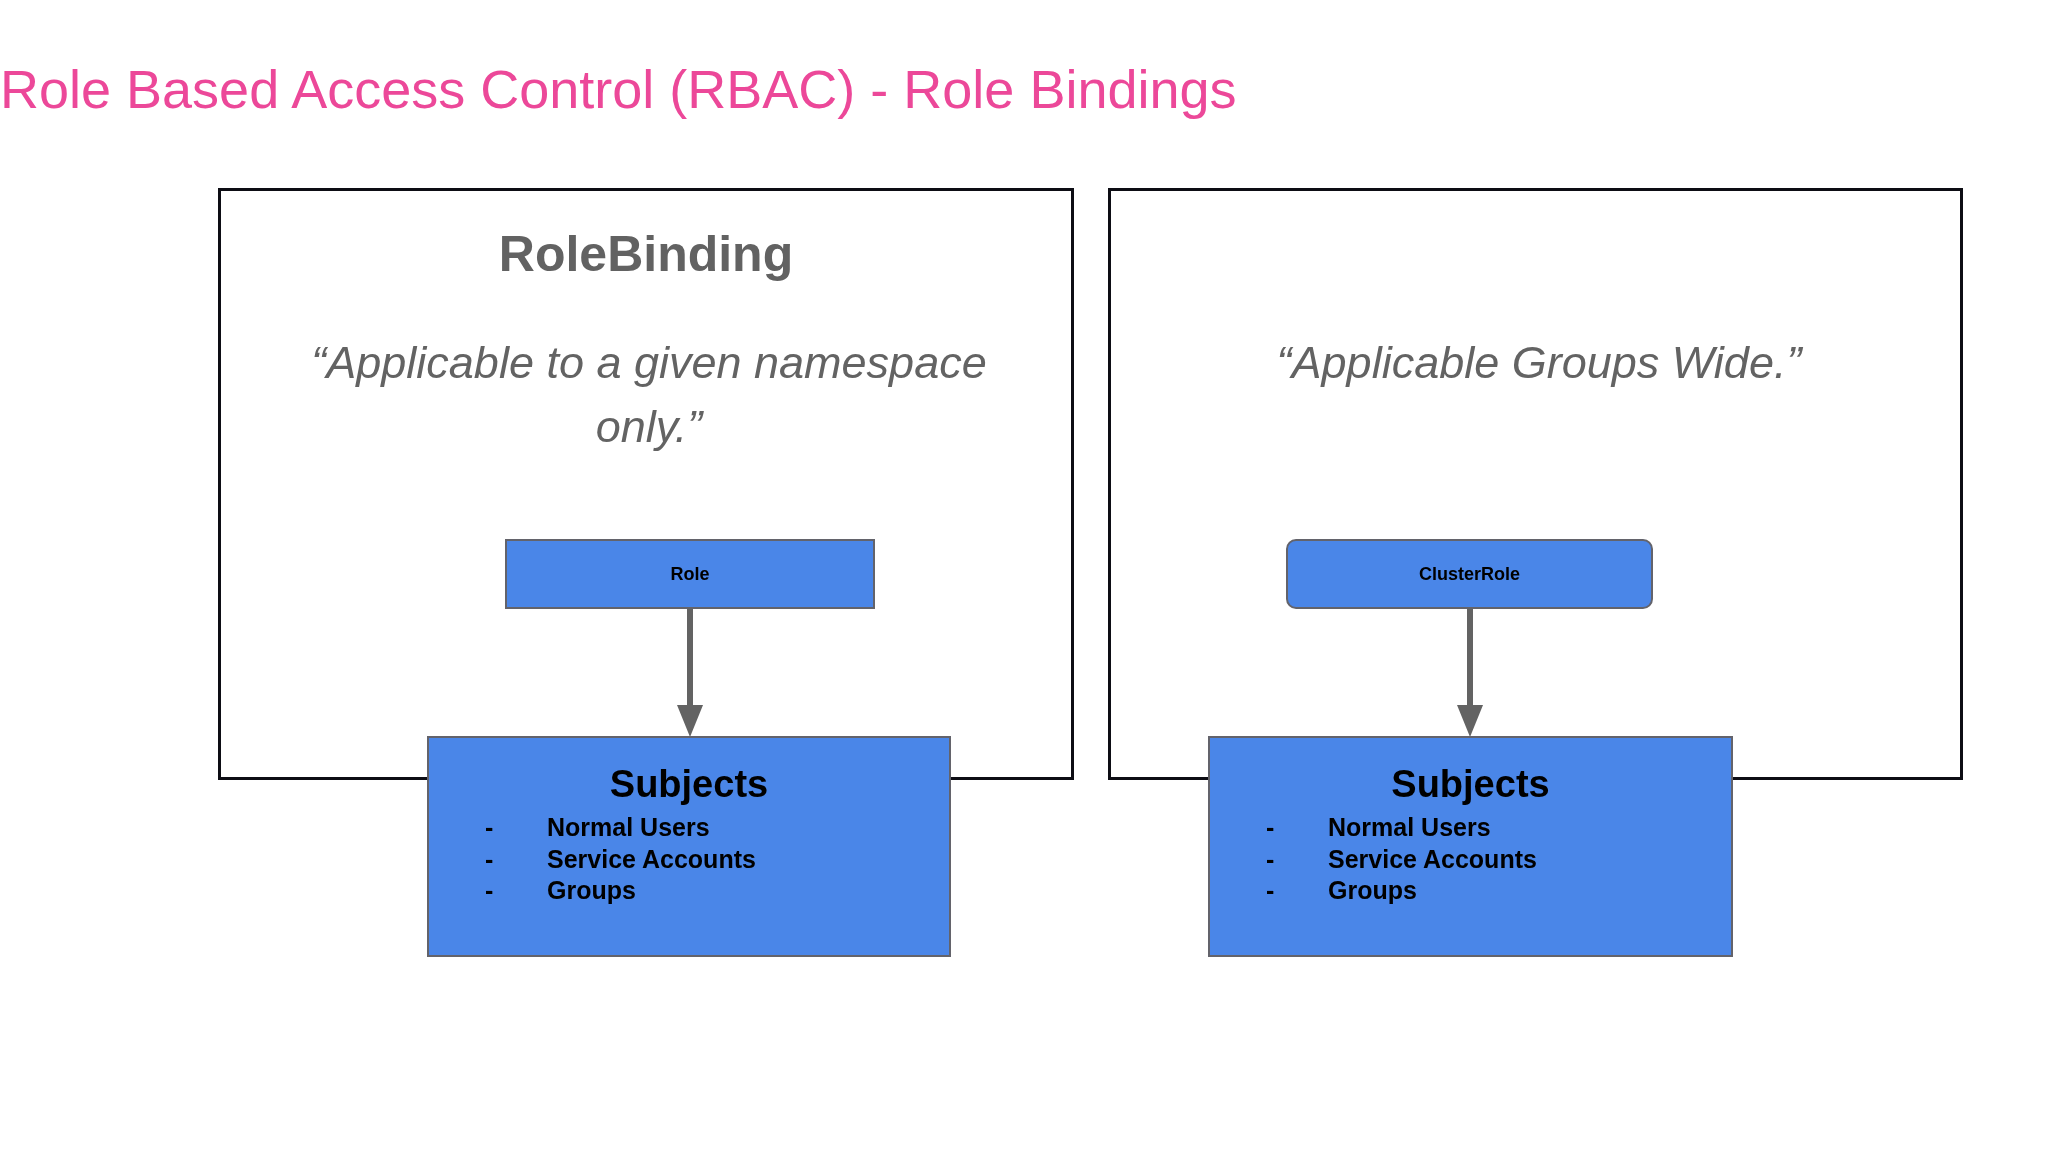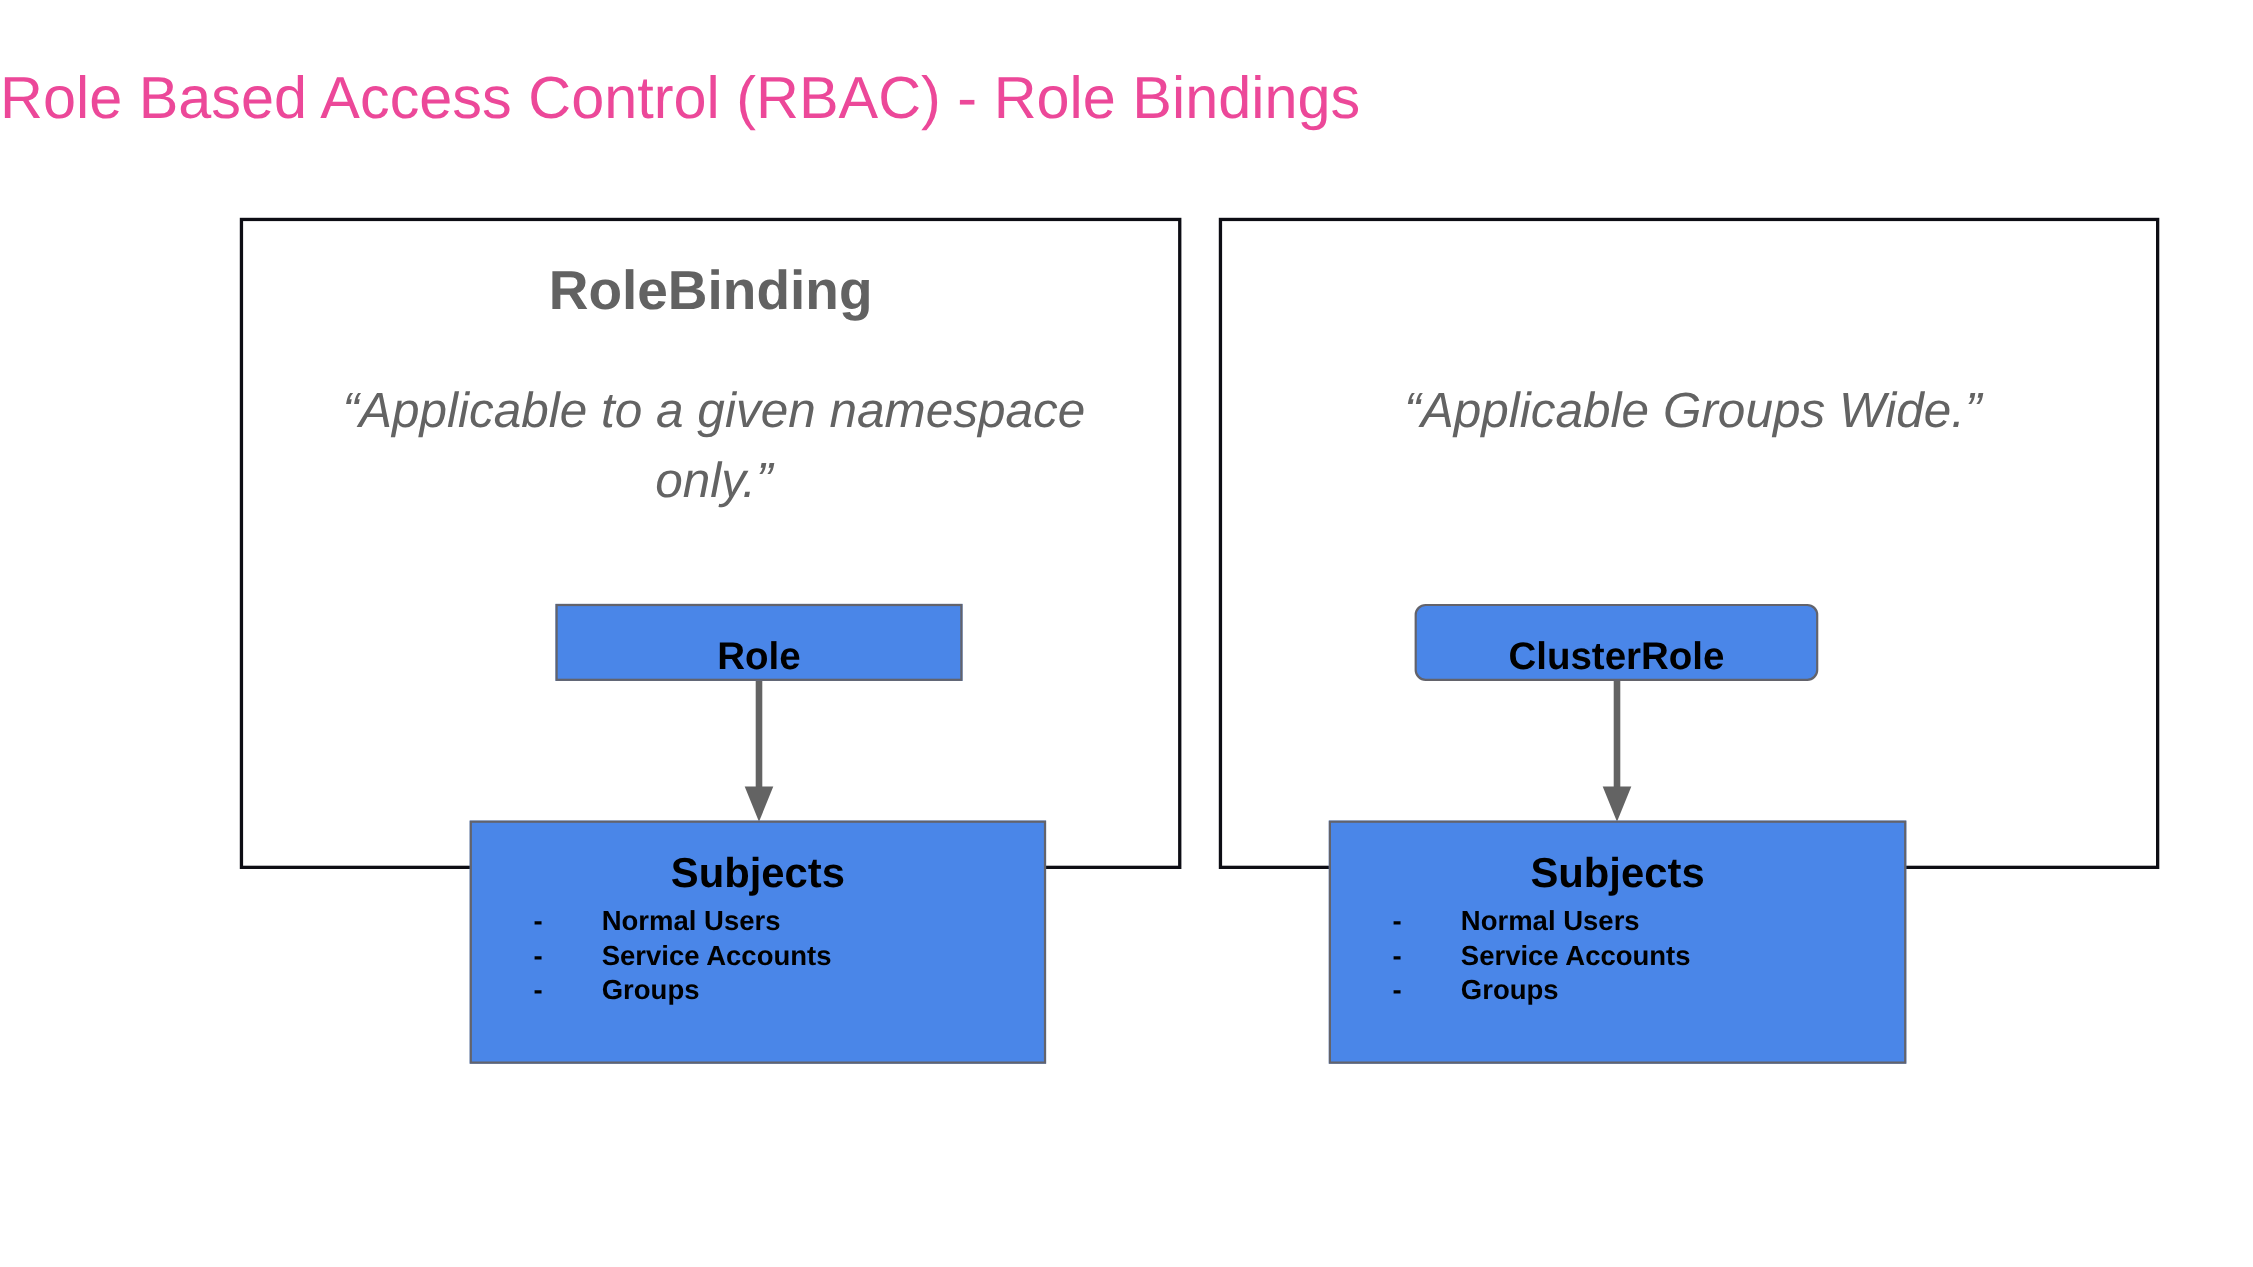--- a/index.html
+++ b/index.html
@@ -33,21 +33,21 @@
     font-size: 54px;
     font-weight: 400;
     color: #ec4899;
     letter-spacing: 0px;
     white-space: nowrap;
   }
 
   
   .panel {
     position: absolute;
-    top: 198px;
+    top: 188px;
     height: 592px;
     background: #ffffff;
     border: 3px solid #0d0d14;
     box-sizing: border-box;
   }
   .panel.left  { left: 218px;  width: 856px; }
   .panel.right { left: 1108px; width: 855px; }
 
   .panel-heading {
     position: absolute;
@@ -80,23 +80,23 @@
     background: #4a86e8;
     border: 2px solid #63636b;
     box-sizing: border-box;
     color: #000000;
   }
 
   .node-role {
     top: 348px;
     height: 70px;
     display: flex;
-    align-items: flex-end;
+    align-items: center;
     justify-content: center;
-    font-size: 35px;
+    font-size: 18px;
     font-weight: bold;
   }
   .panel.left  .node-role { left: 284px; width: 370px; }
   .panel.right .node-role { left: 175px; width: 367px; border-radius: 10px; }
 
   .node-subjects {
     top: 545px;
     height: 221px;
     padding-top: 24px;
     box-sizing: border-box;

